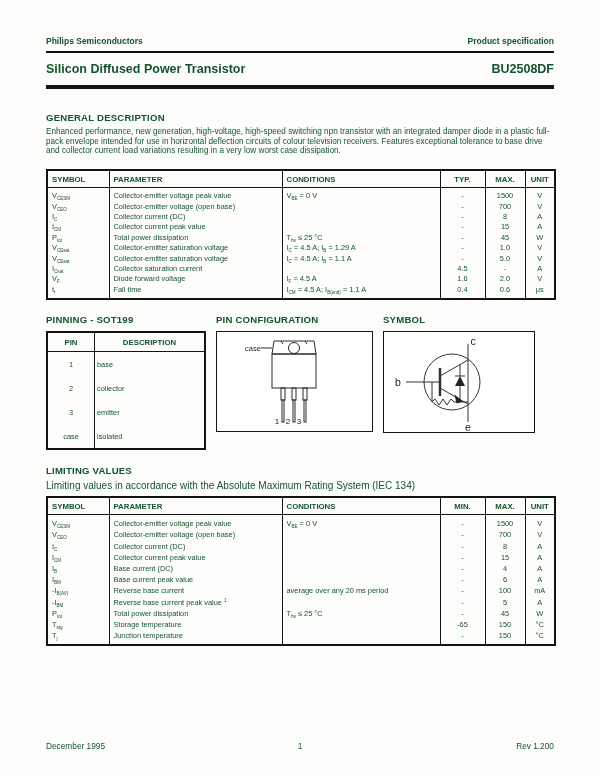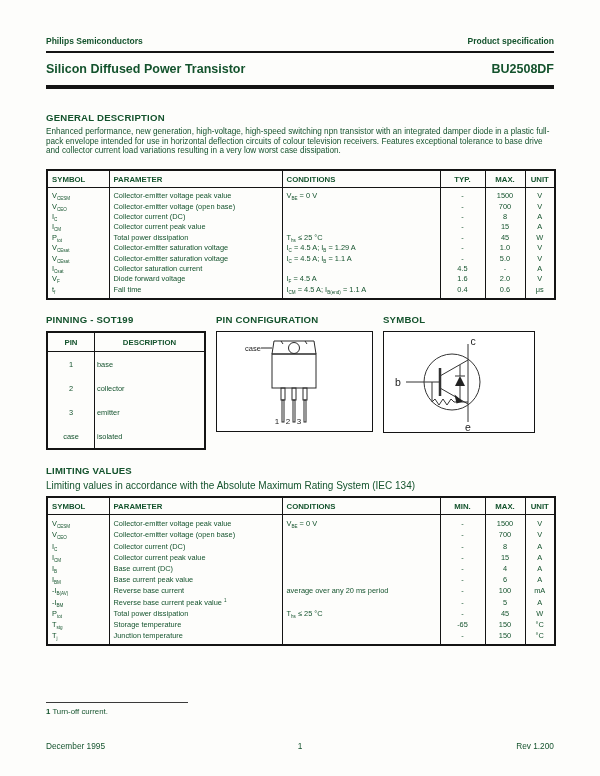--- a/index.html
+++ b/index.html
@@ -374,26 +374,19 @@
             <td class="c-par">Junction temperature</td>
             <td class="c-con"></td>
             <td class="c-num">-</td>
             <td class="c-num">150</td>
             <td class="c-num">°C</td>
           </tr>
         </tbody>
     </table>
   </div>
 
-  <div class="footnote">
-    <div class="fn-rule"></div>
-    <div>
-      <b>1</b>
-      <span>Turn-off current.</span>
-    </div>
-  </div>
 
   <div class="page-footer">
     <span class="f-left">December 1995</span>
     <span class="f-center">1</span>
     <span class="f-right">Rev 1.200</span>
   </div>
 </div>
 
 </body></html>

